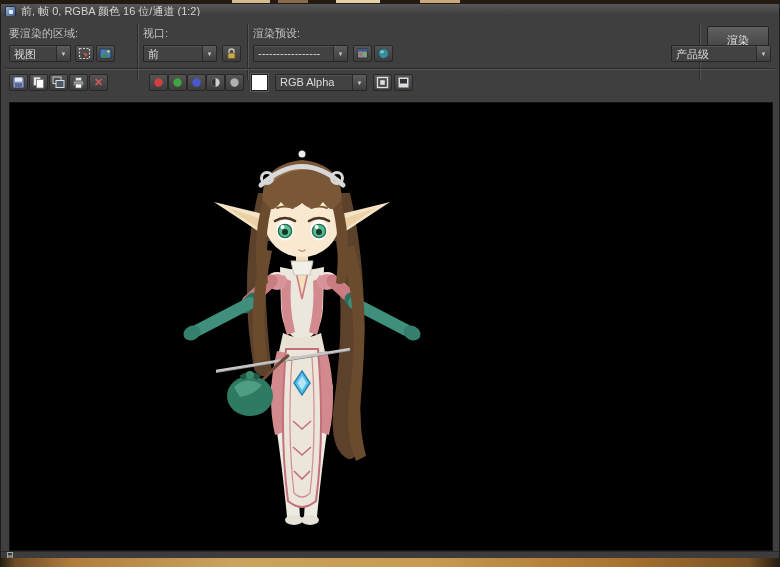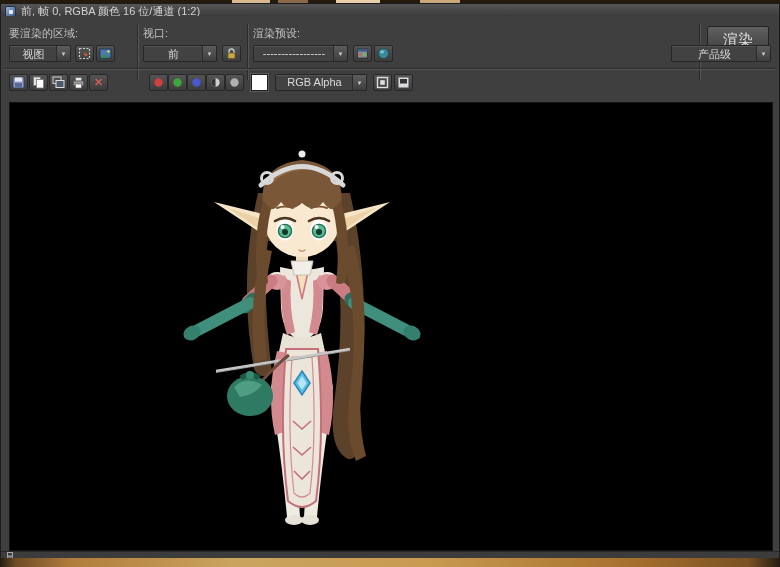--- a/index.html
+++ b/index.html
@@ -19,28 +19,28 @@
     display:flex; align-items:center; gap:5px; padding:0 4px; }
   .titlebar .title { font-size:11px; color:#d2d2d2; white-space:nowrap; }
   .appicon { width:11px; height:11px; border-radius:2px;
     background:linear-gradient(135deg,#9ab4d8,#3c5a86); border:1px solid #20304a; position:relative; }
   .appicon::after { content:""; position:absolute; left:3px; top:3px; width:4px; height:4px; background:#e8eef6; border-radius:1px; }
 
   .toolbar { position:absolute; left:0; top:12px; right:0; height:80px; background:#3f3f3f;padding-left:12px; }
   .lbl { position:absolute; font-size:11px; color:#c2c2c2; white-space:nowrap; }
   .dd { position:absolute; height:17px; background:#424242; border:1px solid #262626; border-radius:1px;
     box-shadow:inset 0 1px 0 rgba(255,255,255,.09); display:flex; align-items:stretch; }
-  .dd-text { flex:1; font-size:11px; color:#dcdcdc; padding:1px 3px 0 4px; overflow:hidden; white-space:nowrap;text-align:center; }
+  .dd-text { flex:1; font-size:11px; color:#dcdcdc; padding:1px 3px 0 4px; overflow:hidden; white-space:nowrap; }
   .dd-arrow { width:14px; background:linear-gradient(#5c5c5c,#3e3e3e); border-left:1px solid #2a2a2a;
     color:#c8c8c8; font-size:6px; display:flex; align-items:center; justify-content:center; }
   .tbtn { position:absolute; width:19px; height:17px; background:linear-gradient(#545454,#3c3c3c);
     border:1px solid #282828; border-radius:2px; display:flex; align-items:center; justify-content:center; }
   .render-btn { position:absolute; right:10px; top:10px; width:62px; height:28px;
     background:linear-gradient(#606060,#3e3e3e); border:1px solid #242424; border-radius:2px;
-    color:#e4e4e4; font-size:15px; display:flex; align-items:center; justify-content:center; }
+    color:#e4e4e4; font-size:11px; display:flex; align-items:center; justify-content:center; }
   .vsep { position:absolute; top:8px; height:56px; width:2px; border-left:1px solid #2b2b2b; border-right:1px solid #555; }
   .hsep { position:absolute; left:4px; right:4px; top:52px; height:2px; border-top:1px solid #2b2b2b; border-bottom:1px solid #555; }
   .swatch { position:absolute; width:17px; height:17px; background:#ffffff; border:1px solid #1f1f1f; box-shadow:0 0 0 1px #5a5a5a; }
   .clear-x { color:#d05a5a; font-size:11px; font-weight:bold; line-height:1; }
 
   .viewport { position:absolute; left:8px; top:98px; width:764px; height:449px;
     background:#000; border:1px solid #141414; overflow:hidden; }
   .character { position:absolute; left:0; top:0; width:764px; height:449px; }
 
   .statusbar { position:absolute; left:0; right:0; top:547px; height:10px; background:#3c3c3c;

